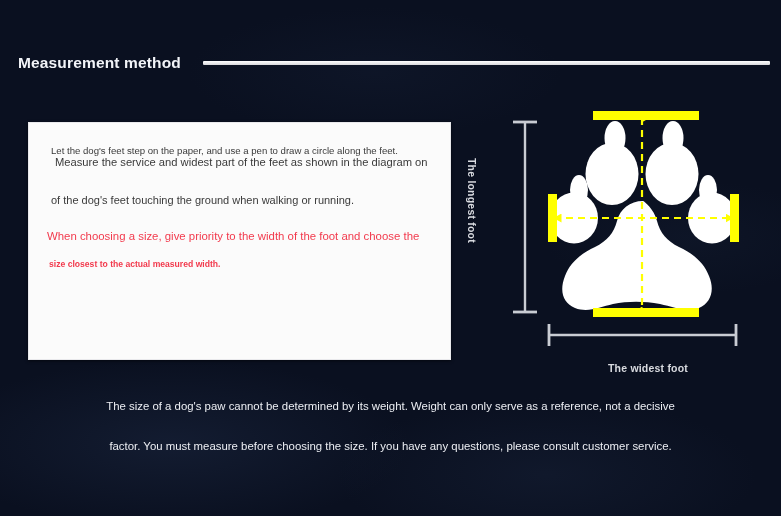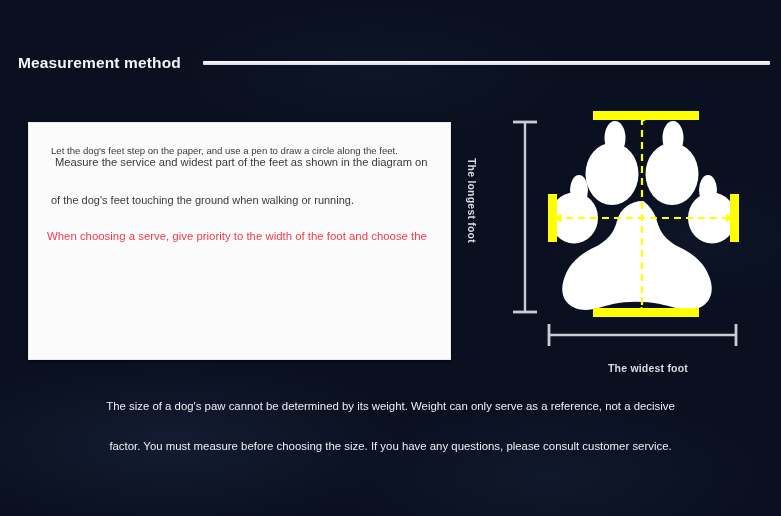--- a/index.html
+++ b/index.html
@@ -138,21 +138,22 @@
 
 <div class="header">
   <div class="header-title">Measurement method</div>
   <div class="header-rule"></div>
 </div>
 
 <div class="card">
   <div class="card-line l1">Let the dog's feet step on the paper, and use a pen to draw a circle along the feet.</div>
   <div class="card-line l2">Measure the service and widest part of the feet as shown in the diagram on</div>
   <div class="card-line l4">of the dog's feet touching the ground when walking or running.</div>
-  <div class="card-line l5">When choosing a serve, give priority to the width of the foot and choose the</div>
+  <div class="card-line l5">When choosing a size, give priority to the width of the foot and choose the</div>
+  <div class="card-line l6">size closest to the actual measured width.</div>
 </div>
 
 <div class="diagram">
 
   <svg width="290" height="280" viewBox="0 0 290 280">
     <defs>
       <marker id="arrUp" markerWidth="9" markerHeight="9" refX="4.5" refY="7.5" orient="auto" markerUnits="userSpaceOnUse">
         <path d="M4.5 0 L9 8 L0 8 Z" fill="#ffff00"></path>
       </marker>
       <marker id="arrDown" markerWidth="9" markerHeight="9" refX="4.5" refY="1.5" orient="auto" markerUnits="userSpaceOnUse">

